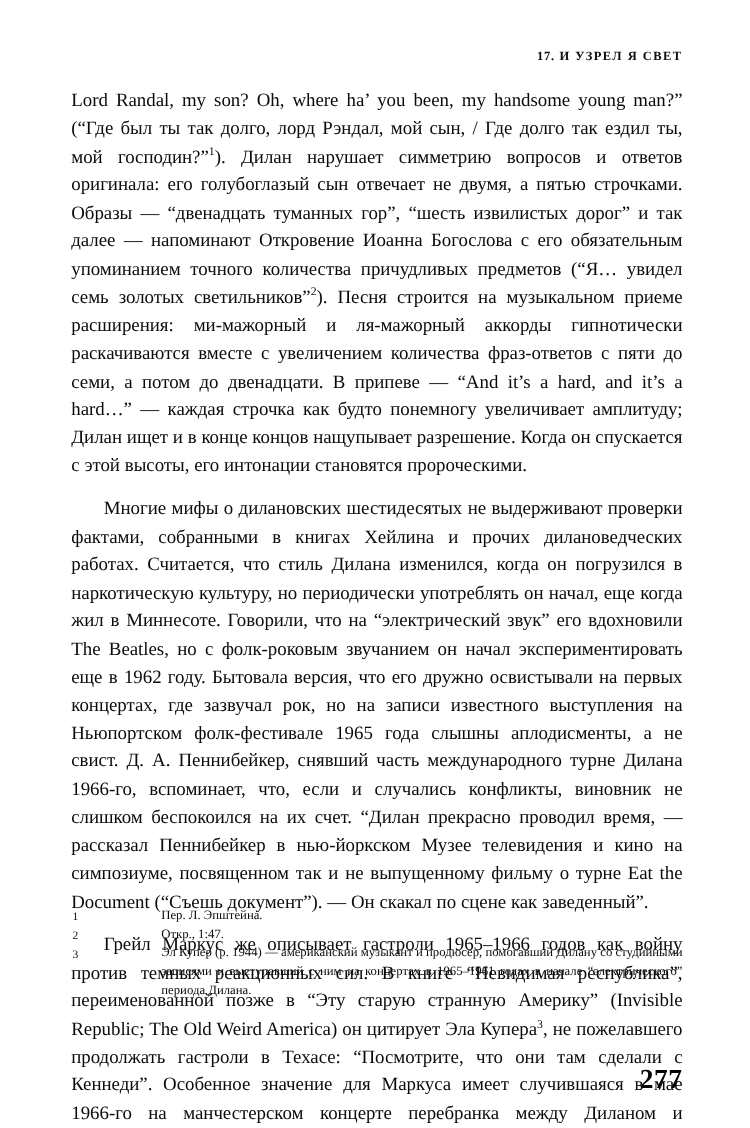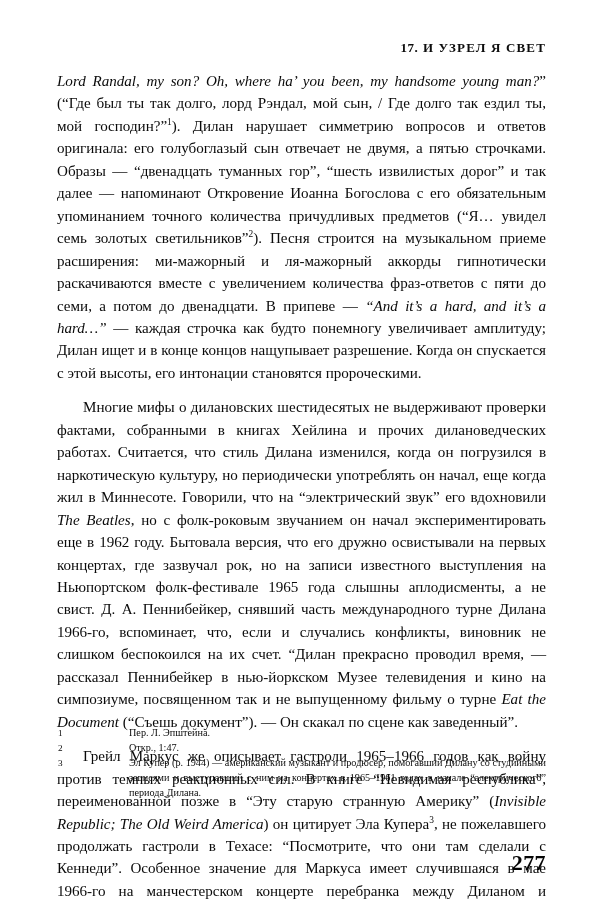--- a/index.html
+++ b/index.html
@@ -21,21 +21,21 @@
     box-sizing: border-box;
   }
 
   
   .running-head {
     position: absolute;
     top: 41px;
     left: 57px;
     right: 54px;
     text-align: right;
-    font-size: 13px;
+    font-size: 10px;
     font-weight: bold;
     letter-spacing: 1.15px;
     line-height: 1;
     color: #0d0d0d;
     white-space: nowrap;
   }
   .running-head .rh-num {
     font-weight: bold;
     letter-spacing: 0.6px;
   }
@@ -58,21 +58,20 @@
     letter-spacing: -0.02px;
     word-spacing: 0.1px;
   }
   p.body-par.indent {
     text-indent: 26px;
   }
   p.body-par + p.body-par {
     margin-top: 12px;
   }
   .it {
-    font-style: italic;
   }
   sup.fn-ref {
     font-size: 9.4px;
     line-height: 0;
     vertical-align: 0.62em;
     font-style: normal;
   }
 
   
   .footnotes {

